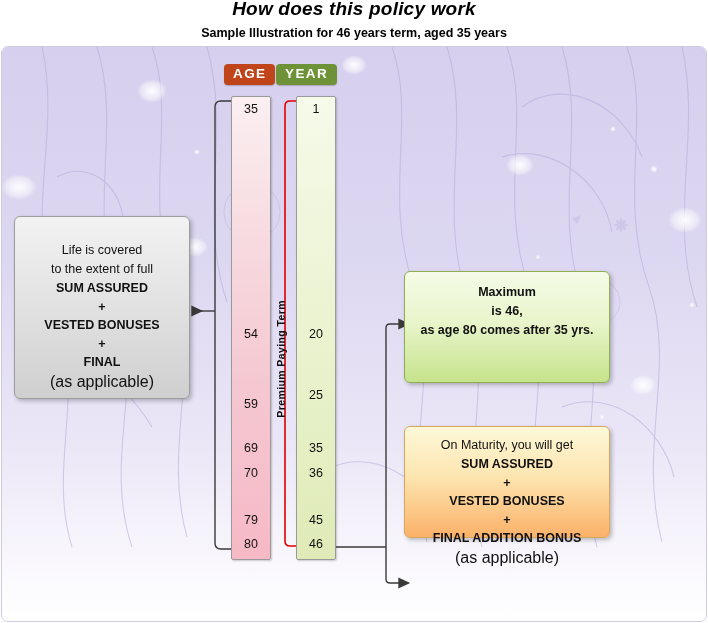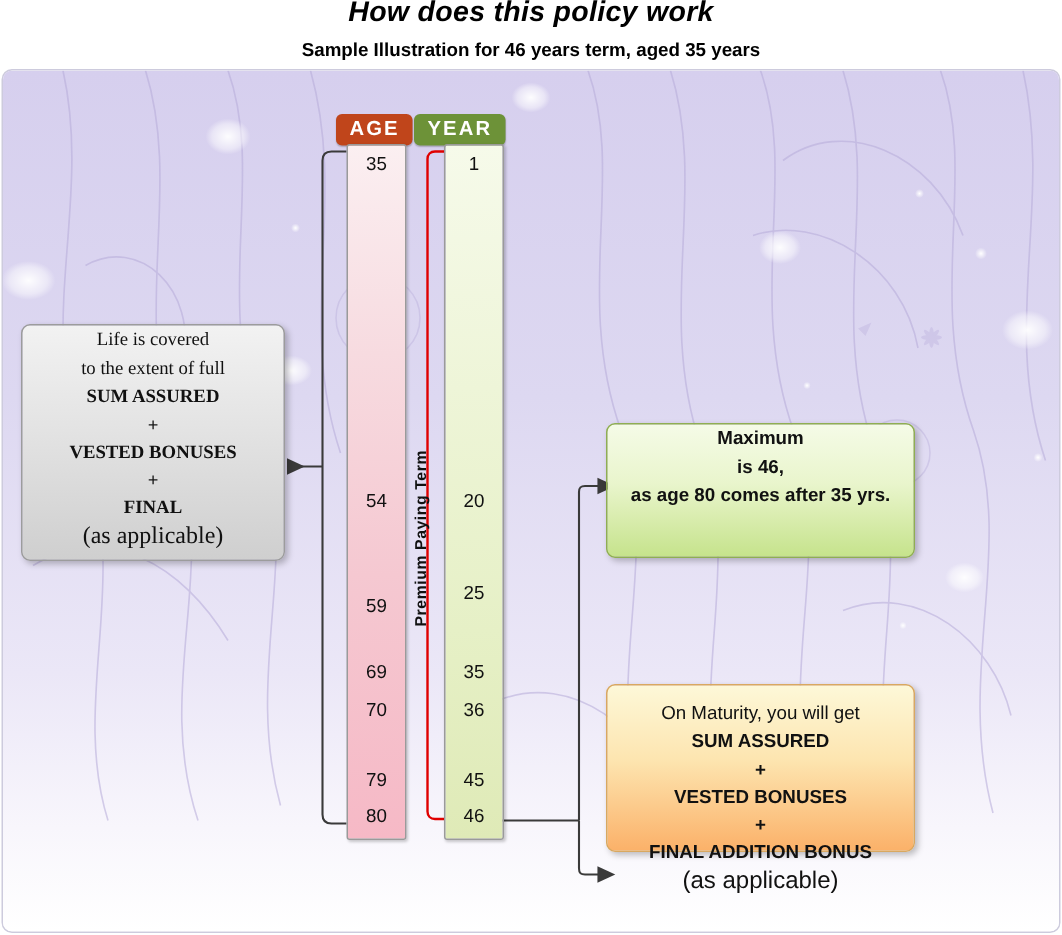--- a/index.html
+++ b/index.html
@@ -41,21 +41,20 @@
   
   .badge{
     position:absolute;
     font-size:13.5px;font-weight:bold;color:#ffffff;
     letter-spacing:1.4px;
     padding:3px 9px 4px 9px;
     border-radius:4px;
     text-align:center;
     line-height:14px;
     box-shadow:0 1px 1px rgba(0,0,0,.22);
-    margin-top:12px;
   }
   #badge-age{left:224px;top:64px;background:#c0451b;}
   #badge-year{left:276px;top:64px;background:#6d9238;}
 
   
   .column{
     position:absolute;
     border:1px solid #9a9a9a;
     border-radius:2px;
     box-shadow:1px 1px 2px rgba(0,0,0,.2);
@@ -90,32 +89,32 @@
   
   .tbox{
     position:absolute;
     border:1px solid #9c9c9c;
     border-radius:6px;
     box-shadow:2px 2px 4px rgba(0,0,0,.25);
     text-align:center;
     box-sizing:border-box;
   }
   #box-life{
-    left:14px;top:216px;width:176px;height:158px;
+    left:14px;top:216px;width:176px;height:183px;
     background:linear-gradient(to bottom,#f2f2f2 0%,#e3e3e3 45%,#cfcfcf 100%);
-    padding-top:0;
-    font-family:Liberation Serif, serif;
+    padding-top:24px;
   }
   #box-max{
-    left:404px;top:282px;width:206px;height:90px;
+    left:404px;top:271px;width:206px;height:112px;
     border:1px solid #8fae52;
     background:linear-gradient(to bottom,#f5fbe7 0%,#e9f5cc 45%,#c6e38c 100%);
+    padding-top:11px;
   }
   #box-maturity{
-    left:404px;top:456px;width:206px;height:112px;
+    left:404px;top:426px;width:206px;height:112px;
     border:1px solid #d9a860;
     background:linear-gradient(to bottom,#fdf8d8 0%,#fde5b0 45%,#fbb169 100%);
     padding-top:9px;
   }
   .ln{font-size:12.5px;color:#111;line-height:19px;}
   .ln.b{font-weight:bold;text-align:center;}
   .ln.plus{font-weight:bold;font-size:12.5px;line-height:18px;}
   .ln.sm{font-size:16px;}
 
   

